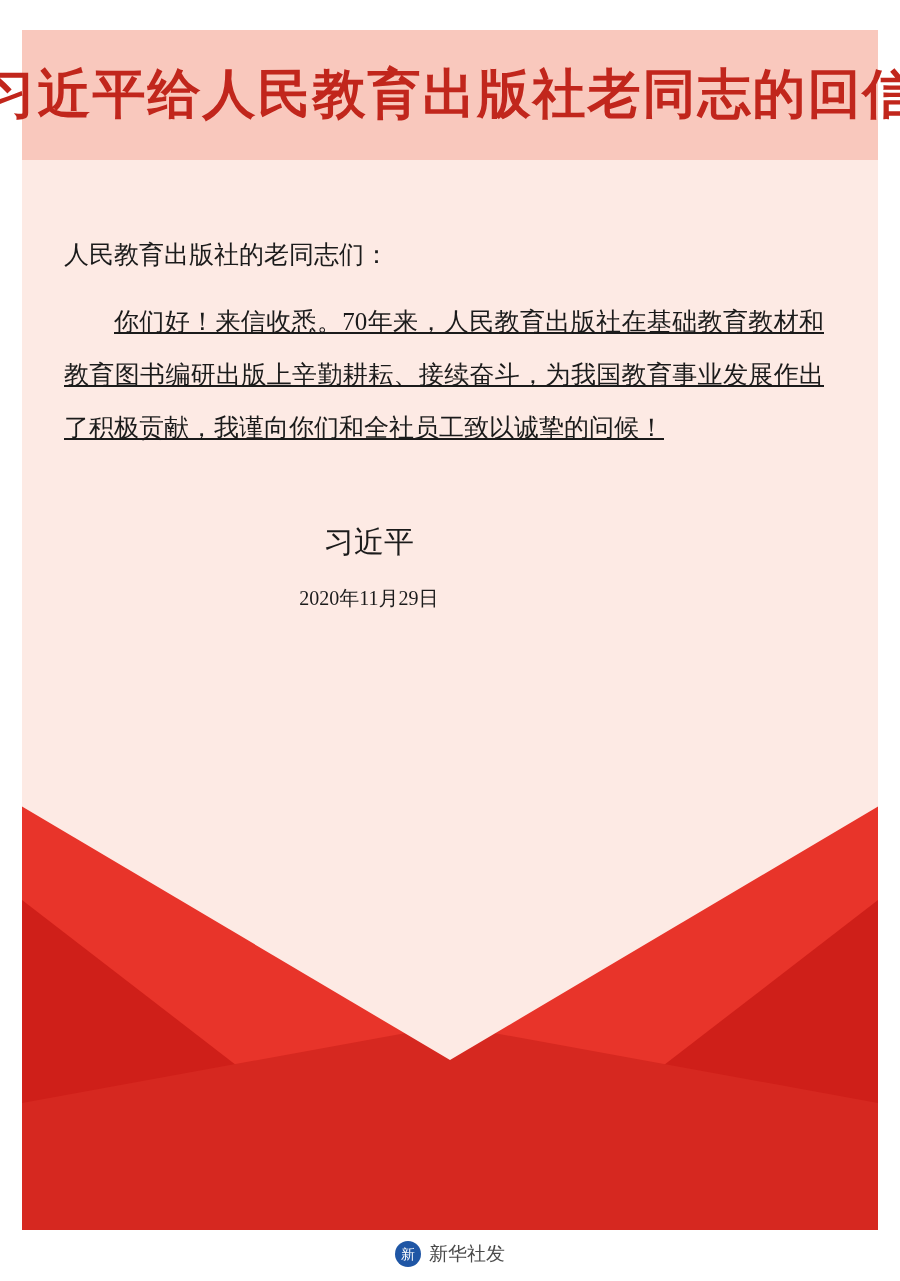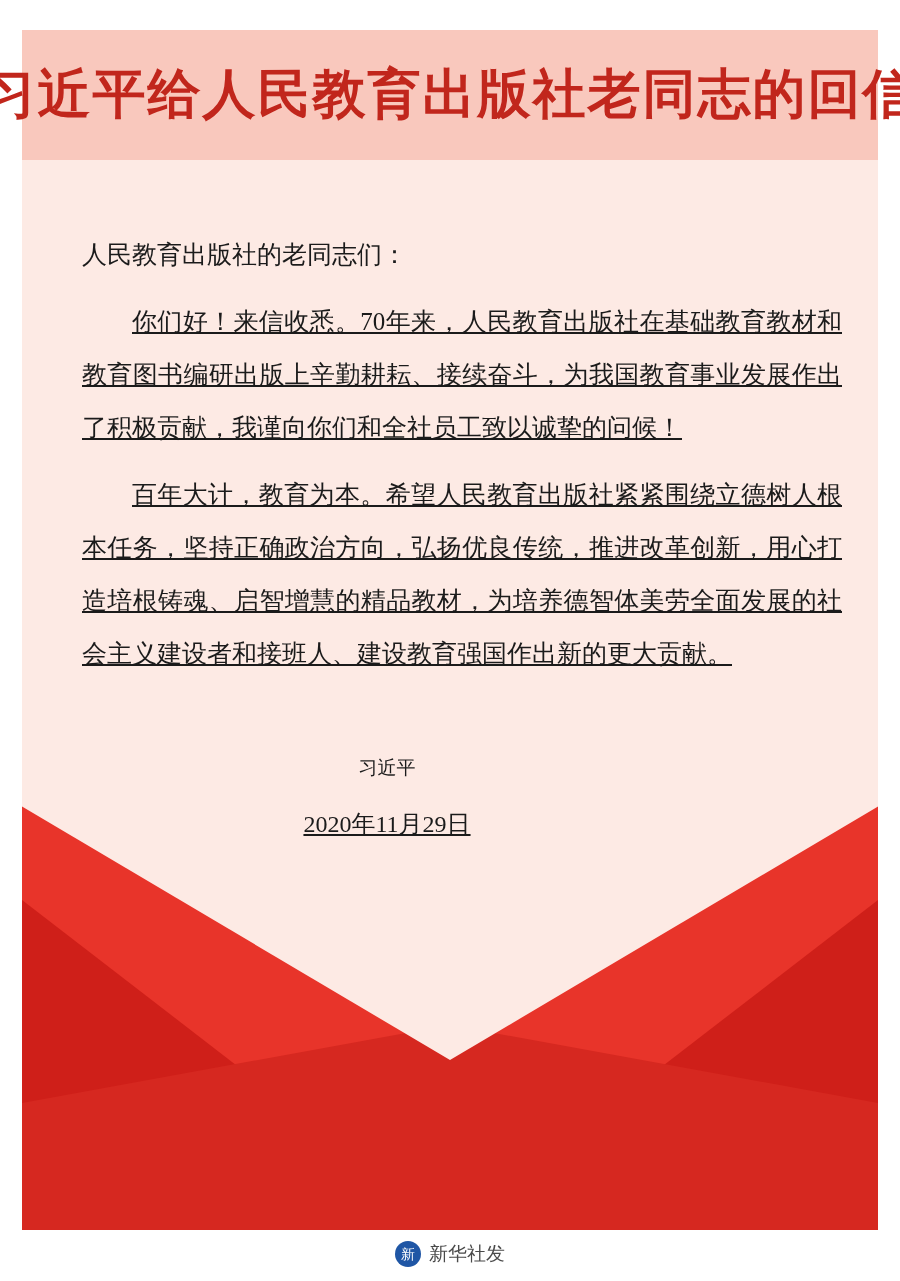--- a/index.html
+++ b/index.html
@@ -98,21 +98,21 @@
     left: 22px;
     top: 670px;
     width: 856px;
     height: 390px;
     background: #fdeae4;
     clip-path: polygon(0 0, 100% 0, 100% 35%, 50% 100%, 0 35%);
   }
 
   .letter-body {
     position: absolute;
-    left: 32px;
+    left: 14px;
     top: 160px;
     width: 772px;
     height: 900px;
     padding: 8px;
     box-sizing: border-box;
   }
 
   .content {
     position: absolute;
     left: 50px;
@@ -132,25 +132,24 @@
     text-align: justify;
     text-decoration: underline;
   }
   .signature {
     margin: 60px 0 0 0;
     text-align: center;
     padding-right: 150px;
     line-height: 56px;
   }
   .sign-name {
-    font-size: 19px;
+    font-size: 30px;
   }
   .sign-date {
-    font-size: 24px;
-    text-decoration: underline;
+    font-size: 20px;
   }
 
   
   .footer {
     position: absolute;
     left: 0;
     bottom: 14px;
     width: 900px;
     display: flex;
     align-items: center;
@@ -191,21 +190,20 @@
   <div class="letter-lower"></div>
 
   <div class="title-bar">
     <div class="title-text">习近平给人民教育出版社老同志的回信</div>
   </div>
 
   <div class="letter-body">
     <div class="content">
       <p class="salutation">人民教育出版社的老同志们：</p>
       <p class="para">你们好！来信收悉。70年来，人民教育出版社在基础教育教材和教育图书编研出版上辛勤耕耘、接续奋斗，为我国教育事业发展作出了积极贡献，我谨向你们和全社员工致以诚挚的问候！</p>
-      <p class="para">百年大计，教育为本。希望人民教育出版社紧紧围绕立德树人根本任务，坚持正确政治方向，弘扬优良传统，推进改革创新，用心打造培根铸魂、启智增慧的精品教材，为培养德智体美劳全面发展的社会主义建设者和接班人、建设教育强国作出新的更大贡献。</p>
       <div class="signature">
         <div class="sign-name">习近平</div>
         <div class="sign-date">2020年11月29日</div>
       </div>
     </div>
   </div>
 
   <div class="footer">
     <div class="xinhua-logo">新</div>
     <div class="footer-text">新华社发</div>

